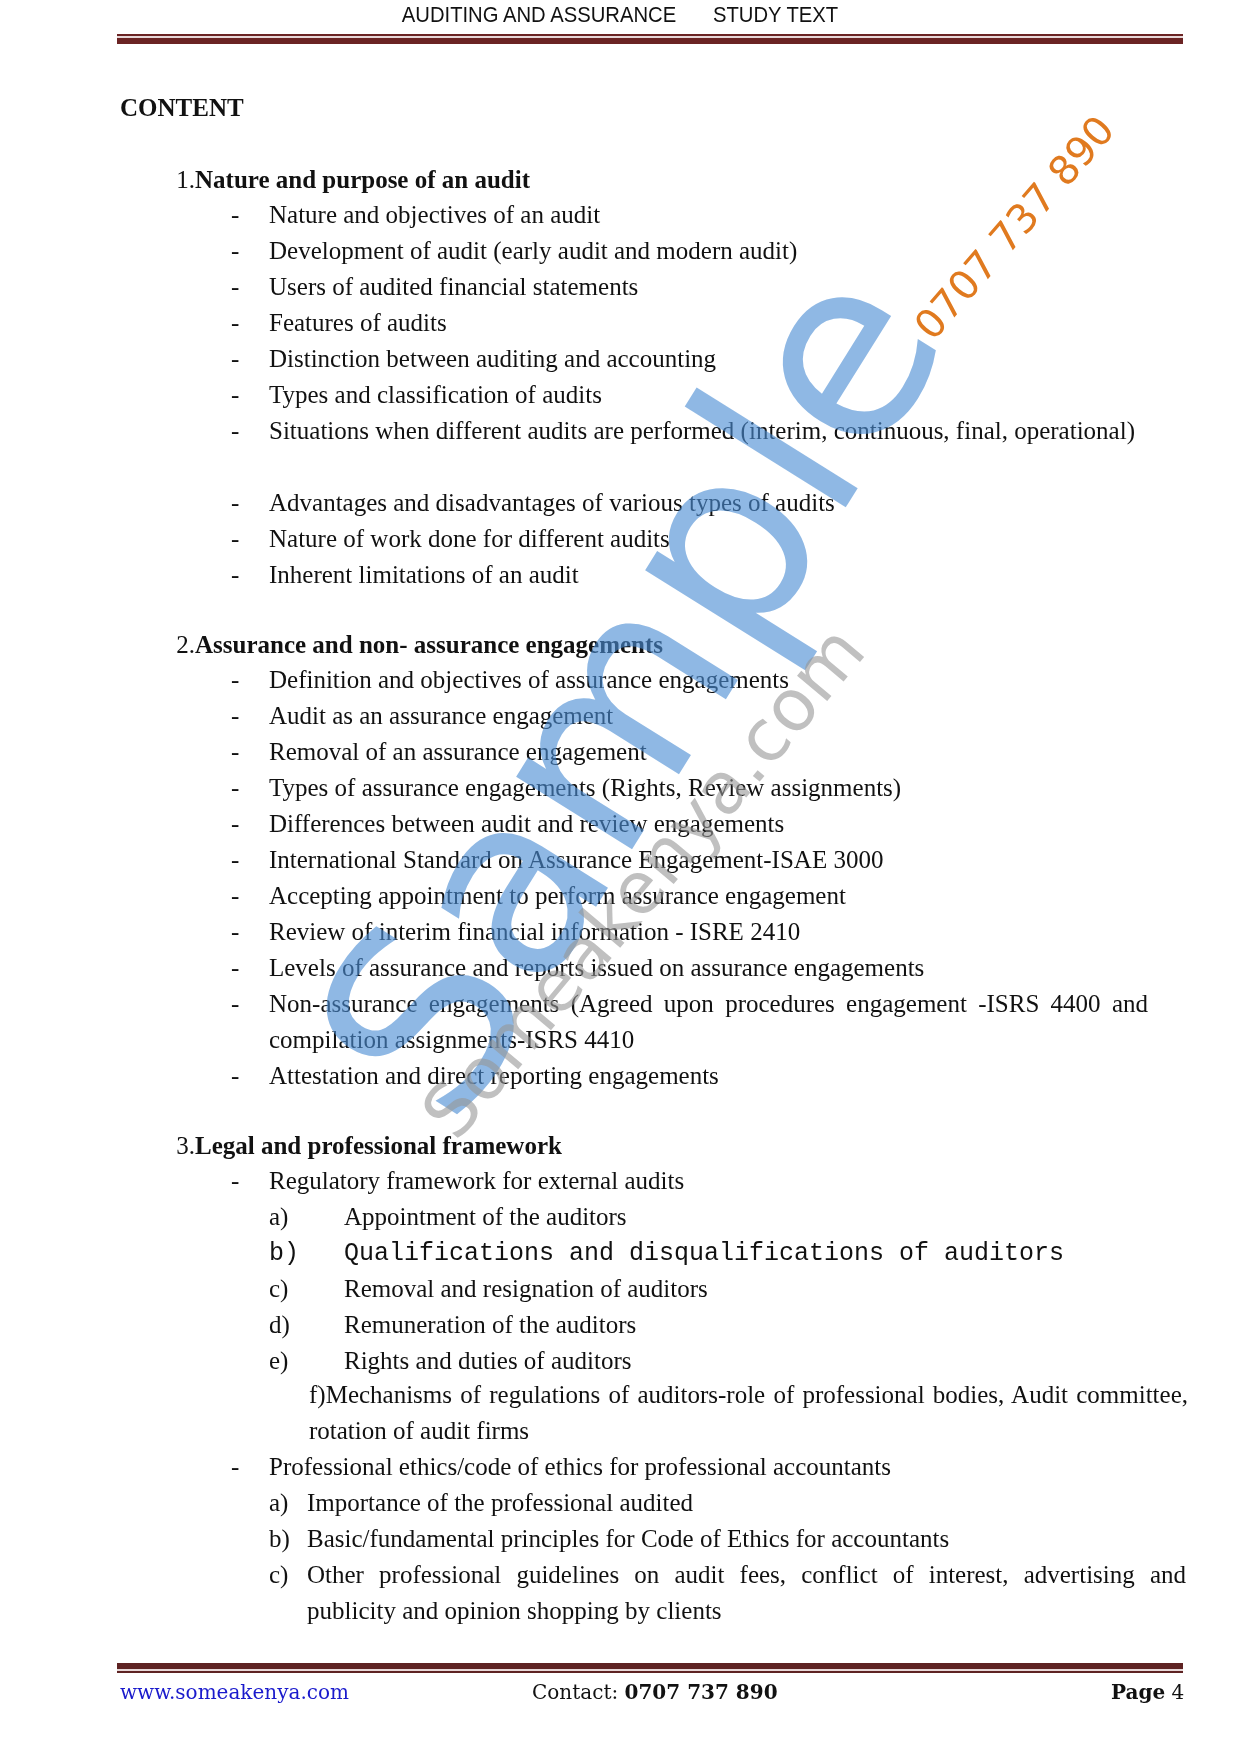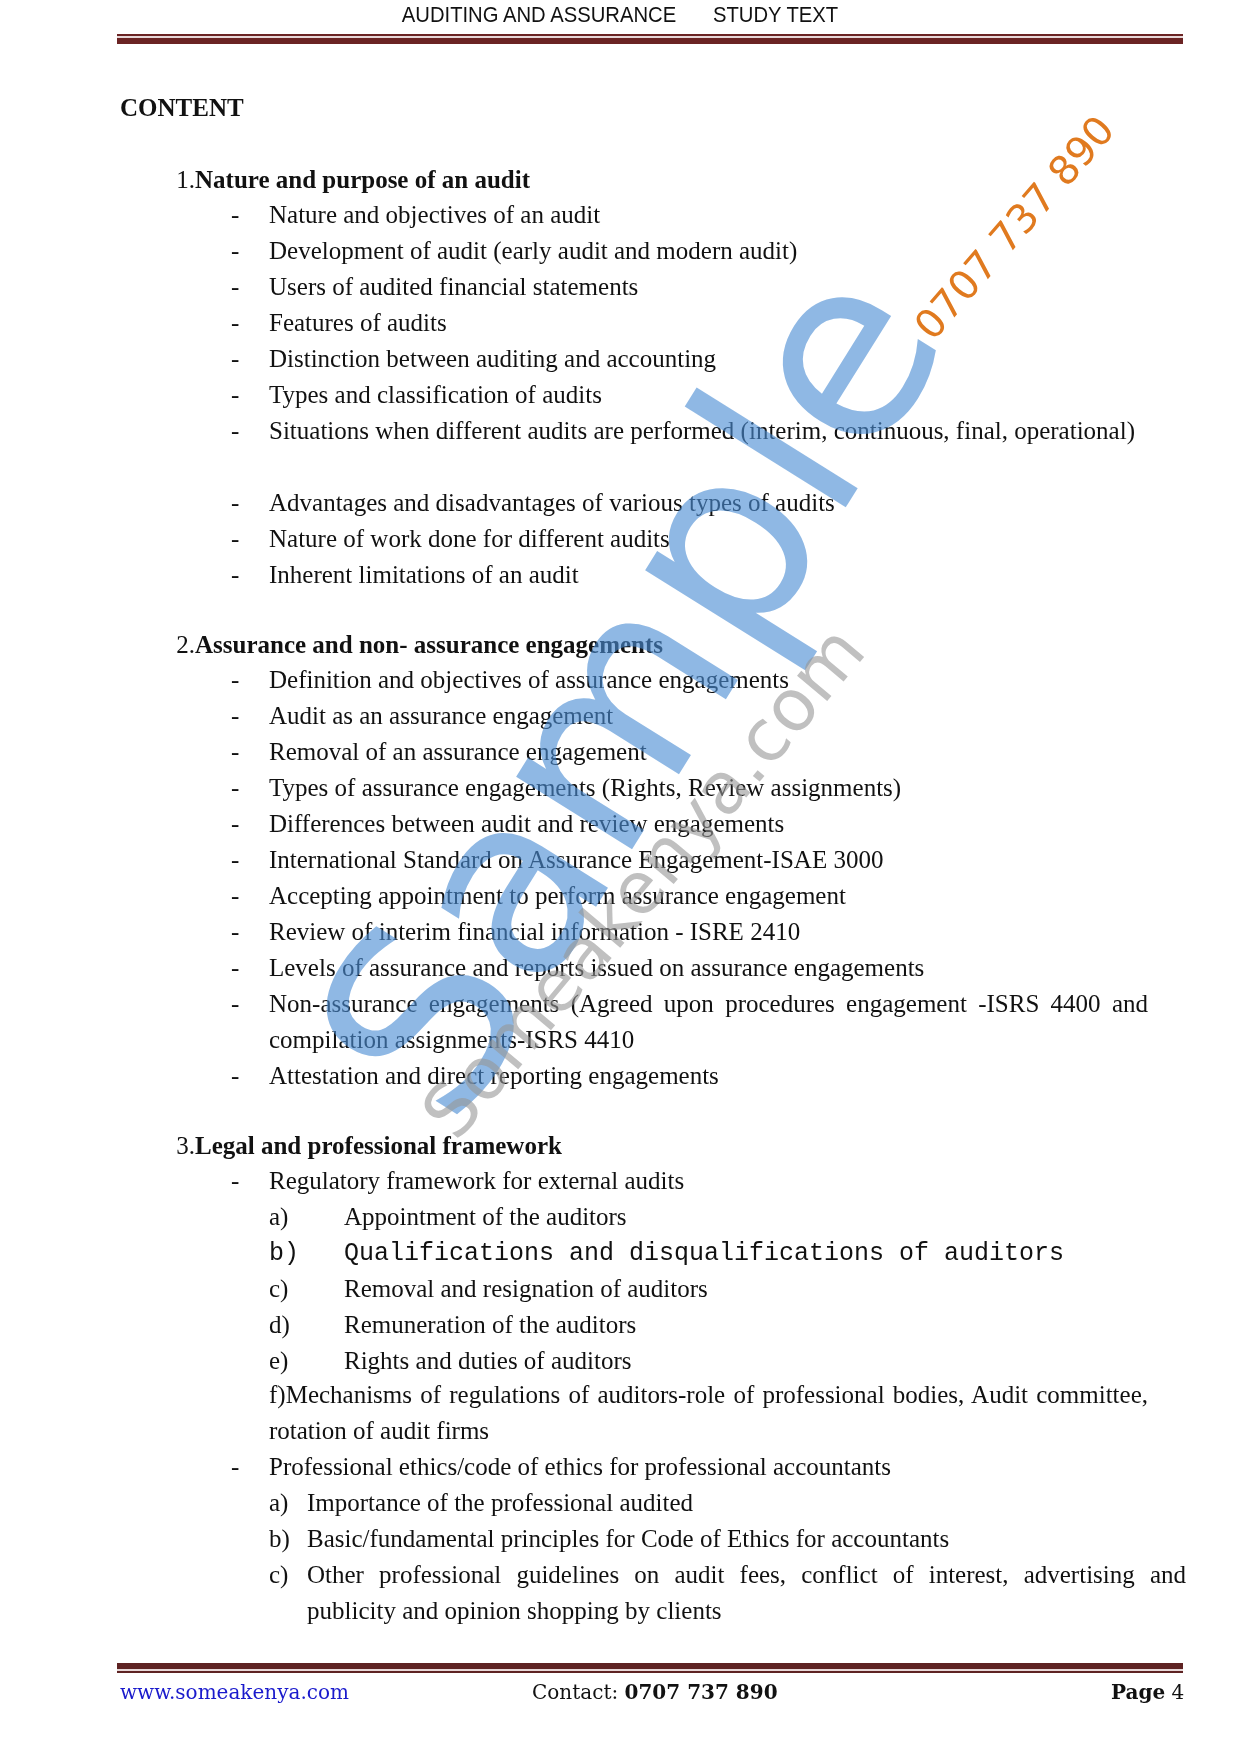--- a/index.html
+++ b/index.html
@@ -152,21 +152,21 @@
 <div class="item" style="top:1163px;">
     <span class="dash">-</span>
     <span class="txt">Regulatory framework for external audits</span>
   </div>
 
 <div class="sub sub-wide" style="left:269px; top:1203px;"><span class="lbl">a)</span><span>Appointment of the auditors</span></div>
 <div class="sub sub-wide" style="left:269px; top:1239px;font-family:Liberation Mono, monospace;"><span class="lbl">b)</span><span>Qualifications and disqualifications of auditors</span></div>
 <div class="sub sub-wide" style="left:269px; top:1275px;"><span class="lbl">c)</span><span>Removal and resignation of auditors</span></div>
 <div class="sub sub-wide" style="left:269px; top:1311px;"><span class="lbl">d)</span><span>Remuneration of the auditors</span></div>
 <div class="sub sub-wide" style="left:269px; top:1347px;"><span class="lbl">e)</span><span>Rights and duties of auditors</span></div>
-<div class="subf" style="top:1377px;"><span>f)</span><span>Mechanisms of regulations of auditors-role of professional bodies, Audit committee, rotation of audit firms</span></div>
+<div class="subf" style="top:1377px;margin-left:40px;"><span>f)</span><span>Mechanisms of regulations of auditors-role of professional bodies, Audit committee, rotation of audit firms</span></div>
 
 <div class="item" style="top:1449px;">
     <span class="dash">-</span>
     <span class="txt">Professional ethics/code of ethics for professional accountants</span>
   </div>
 <div class="sub sub-narrow" style="left:269px; top:1489px;"><span class="lbl">a)</span><span>Importance of the professional audited</span></div>
 <div class="sub sub-narrow" style="left:269px; top:1525px;"><span class="lbl">b)</span><span>Basic/fundamental principles for Code of Ethics for accountants</span></div>
 <div class="item" style="left:269px; width:879px; top:1557px;">
     <span class="dash">c)</span>
     <span class="txt">Other professional guidelines on audit fees, conflict of interest, advertising and publicity and opinion shopping by clients</span>

